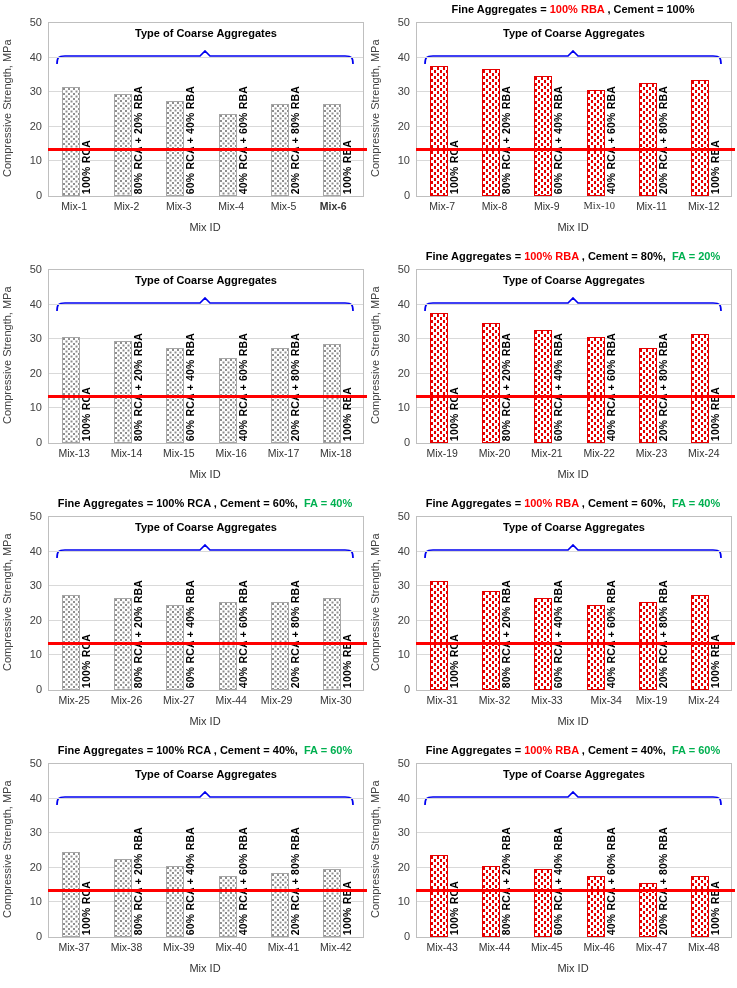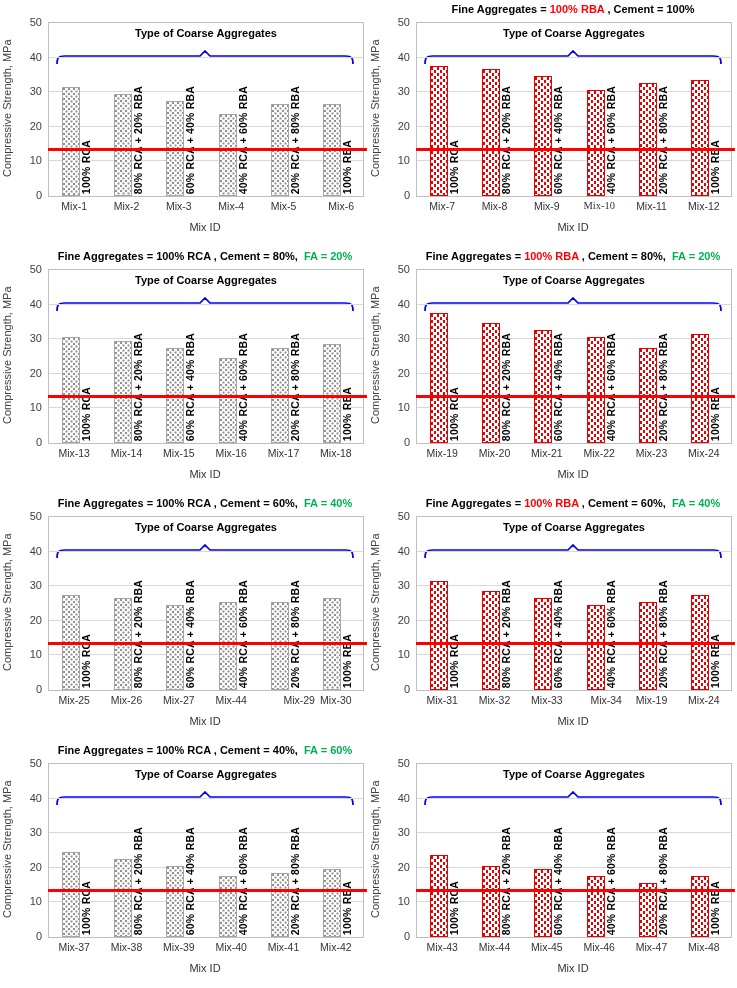--- a/index.html
+++ b/index.html
@@ -81,21 +81,21 @@
       <div class="ytick" style="top: 153.4px;">10</div>
       <div class="ytick" style="top: 118.8px;">20</div>
       <div class="ytick" style="top: 84.2px;">30</div>
       <div class="ytick" style="top: 49.6px;">40</div>
       <div class="ytick" style="top: 15px;">50</div>
       <div class="cat" style="left: 48px; width: 52.3333px;">Mix-1</div>
       <div class="cat" style="left: 100.333px; width: 52.3333px;">Mix-2</div>
       <div class="cat" style="left: 152.667px; width: 52.3333px;">Mix-3</div>
       <div class="cat" style="left: 205px; width: 52.3333px;">Mix-4</div>
       <div class="cat" style="left: 257.333px; width: 52.3333px;">Mix-5</div>
-      <div class="cat" style="left: 315px; width: 52.3333px;">Mix-6</div>
+      <div class="cat" style="left: 307px; width: 52.3333px; font-weight: bold;">Mix-6</div>
     </div>
     <div class="chart">
     <div class="title"><span style="color: rgb(0, 0, 0);">Fine Aggregates = </span><span style="color: rgb(255, 0, 0);">100% RBA</span><span style="color: rgb(0, 0, 0);"> , Cement = 100%</span></div>
     <div class="ylabel">Compressive Strength, MPa</div>
     <div class="plot">
       <svg class="brace" width="298" height="15" viewBox="0 0 298 15">
         <path d="M 1 14 C 1 8 2 6 9 6 L 144 6 L 149 1 L 154 6 L 289 6 C 296 6 297 8 297 14"></path>
       </svg>
       <div class="brace-label">Type of Coarse Aggregates</div>
     <div class="gridline" style="bottom: 34.6px;"></div>
@@ -124,21 +124,20 @@
       <div class="ytick" style="top: 49.6px;">40</div>
       <div class="ytick" style="top: 15px;">50</div>
       <div class="cat" style="left: 48px; width: 52.3333px;">Mix-7</div>
       <div class="cat" style="left: 100.333px; width: 52.3333px;">Mix-8</div>
       <div class="cat" style="left: 152.667px; width: 52.3333px;">Mix-9</div>
       <div class="cat" style="left: 205px; width: 52.3333px; font-family: Liberation Serif, serif;">Mix-10</div>
       <div class="cat" style="left: 257.333px; width: 52.3333px;">Mix-11</div>
       <div class="cat" style="left: 309.667px; width: 52.3333px;">Mix-12</div>
     </div>
     <div class="chart">
-    <div class="title"><span style="color: rgb(0, 0, 0);">Fine Aggregates = 100% RCA , Cement = 80%,  </span><span style="color: rgb(0, 176, 80);">FA = 20%</span></div>
     <div class="ylabel">Compressive Strength, MPa</div>
     <div class="plot">
       <svg class="brace" width="298" height="15" viewBox="0 0 298 15">
         <path d="M 1 14 C 1 8 2 6 9 6 L 144 6 L 149 1 L 154 6 L 289 6 C 296 6 297 8 297 14"></path>
       </svg>
       <div class="brace-label">Type of Coarse Aggregates</div>
     <div class="gridline" style="bottom: 34.6px;"></div>
         <div class="gridline" style="bottom: 69.2px;"></div>
         <div class="gridline" style="bottom: 103.8px;"></div>
         <div class="gridline" style="bottom: 138.4px;"></div>
@@ -240,21 +239,21 @@
   <div class="ytick" style="top: 188px;">0</div>
       <div class="ytick" style="top: 153.4px;">10</div>
       <div class="ytick" style="top: 118.8px;">20</div>
       <div class="ytick" style="top: 84.2px;">30</div>
       <div class="ytick" style="top: 49.6px;">40</div>
       <div class="ytick" style="top: 15px;">50</div>
       <div class="cat" style="left: 48px; width: 52.3333px;">Mix-25</div>
       <div class="cat" style="left: 100.333px; width: 52.3333px;">Mix-26</div>
       <div class="cat" style="left: 152.667px; width: 52.3333px;">Mix-27</div>
       <div class="cat" style="left: 205px; width: 52.3333px;">Mix-44</div>
-      <div class="cat" style="left: 273px; width: 52.3333px;">Mix-29</div>
+      <div class="cat" style="left: 240px; width: 52.3333px; text-align: right;">Mix-29</div>
       <div class="cat" style="left: 309.667px; width: 52.3333px;">Mix-30</div>
     </div>
     <div class="chart">
     <div class="title"><span style="color: rgb(0, 0, 0);">Fine Aggregates = </span><span style="color: rgb(255, 0, 0);">100% RBA</span><span style="color: rgb(0, 0, 0);"> , Cement = 60%,  </span><span style="color: rgb(0, 176, 80);">FA = 40%</span></div>
     <div class="ylabel">Compressive Strength, MPa</div>
     <div class="plot">
       <svg class="brace" width="298" height="15" viewBox="0 0 298 15">
         <path d="M 1 14 C 1 8 2 6 9 6 L 144 6 L 149 1 L 154 6 L 289 6 C 296 6 297 8 297 14"></path>
       </svg>
       <div class="brace-label">Type of Coarse Aggregates</div>
@@ -324,20 +323,21 @@
       <div class="ytick" style="top: 49.6px;">40</div>
       <div class="ytick" style="top: 15px;">50</div>
       <div class="cat" style="left: 48px; width: 52.3333px;">Mix-37</div>
       <div class="cat" style="left: 100.333px; width: 52.3333px;">Mix-38</div>
       <div class="cat" style="left: 152.667px; width: 52.3333px;">Mix-39</div>
       <div class="cat" style="left: 205px; width: 52.3333px;">Mix-40</div>
       <div class="cat" style="left: 257.333px; width: 52.3333px;">Mix-41</div>
       <div class="cat" style="left: 309.667px; width: 52.3333px;">Mix-42</div>
     </div>
     <div class="chart">
+    <div class="title"><span style="color: rgb(0, 0, 0);">Fine Aggregates = </span><span style="color: rgb(255, 0, 0);">100% RBA</span><span style="color: rgb(0, 0, 0);"> , Cement = 40%,  </span><span style="color: rgb(0, 176, 80);">FA = 60%</span></div>
     <div class="ylabel">Compressive Strength, MPa</div>
     <div class="plot">
       <svg class="brace" width="298" height="15" viewBox="0 0 298 15">
         <path d="M 1 14 C 1 8 2 6 9 6 L 144 6 L 149 1 L 154 6 L 289 6 C 296 6 297 8 297 14"></path>
       </svg>
       <div class="brace-label">Type of Coarse Aggregates</div>
     <div class="gridline" style="bottom: 34.6px;"></div>
         <div class="gridline" style="bottom: 69.2px;"></div>
         <div class="gridline" style="bottom: 103.8px;"></div>
         <div class="gridline" style="bottom: 138.4px;"></div>

